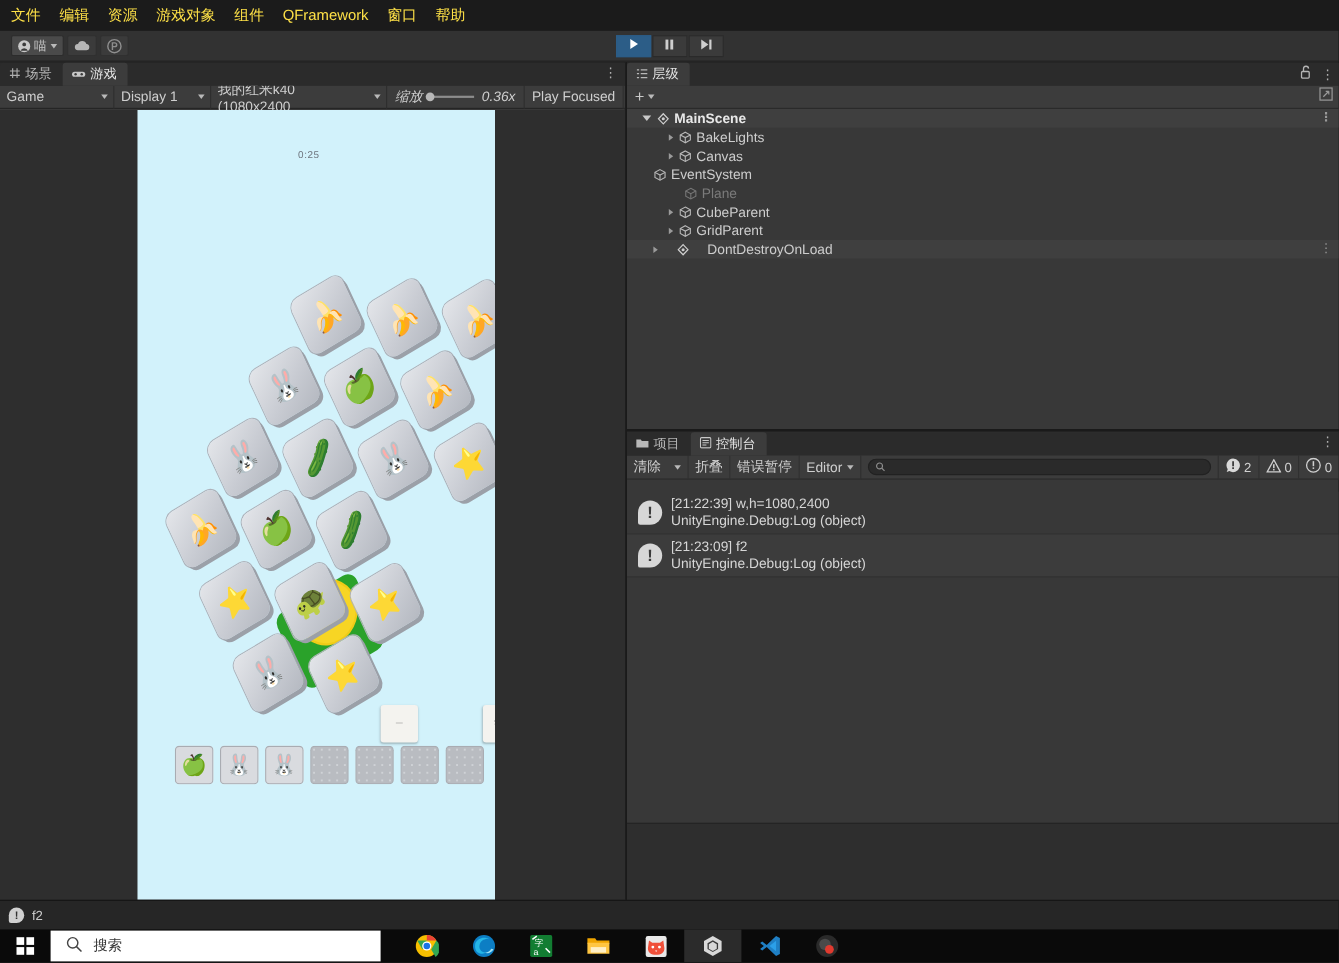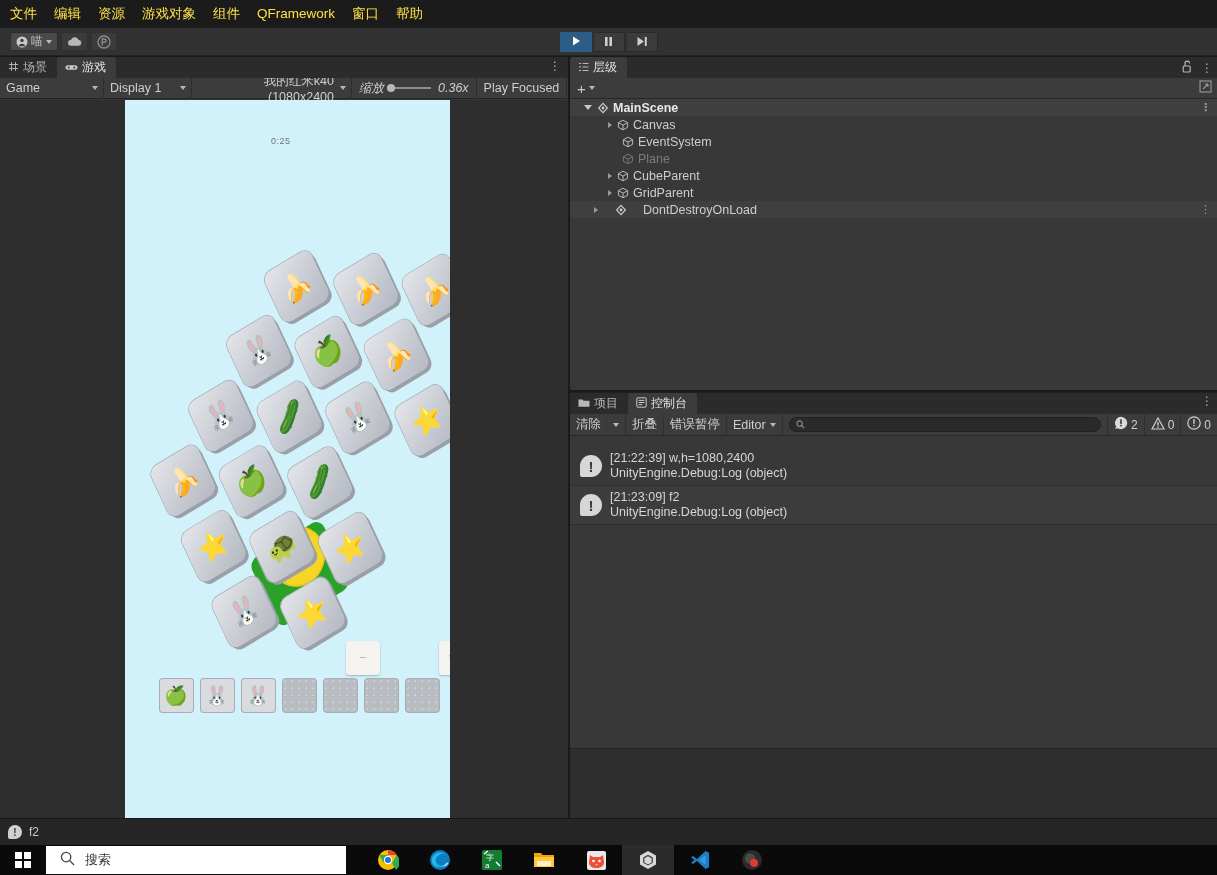--- a/index.html
+++ b/index.html
@@ -41,21 +41,21 @@
   }
   .play-btn {
     width: 32px; height: 20px; display: flex; align-items: center; justify-content: center;
     background: #3b3b3b; border: 1px solid #2a2a2a; cursor: pointer;
   }
   .play-btn.active { background: #2c5d87; border-color: #2c5d87; }
 
   
   .game-panel {
     position: absolute; left: 0; top: 57px; width: 569px; height: 761px;
-    background: #383838; border-right: 1px solid #1b1b1b; text-align: right;
+    background: #383838; border-right: 1px solid #1b1b1b;
   }
   .tabstrip {
     position: relative; height: 21px; background: #2b2b2b;
     display: flex; align-items: flex-end;
   }
   .tab {
     height: 21px; padding: 0 10px 0 8px; display: flex; align-items: center; gap: 4px;
     font-size: 12px; color: #b4b4b4; background: #2b2b2b; cursor: pointer;
     border-top-left-radius: 3px; border-top-right-radius: 3px;
   }
@@ -419,33 +419,43 @@
           <svg width="12" height="12" viewBox="0 0 12 12">
               <path d="M6 1.4 10.4 6 6 10.6 1.6 6z" fill="none" stroke="#cfcfcf" stroke-width="1.1"></path>
               <circle cx="6" cy="6" r="1.4" fill="#cfcfcf"></circle>
             </svg>
         </span>
         <span>MainScene</span>
         <span class="row-kebab">⋮</span>
       </div>
 
 
-
       <div class="hrow" style="padding-left:38px;">
         <span class="tri" style="margin-right:5px;"></span>
         <span style="margin-right:4px;display:flex;">
           <svg width="12" height="12" viewBox="0 0 12 12">
               <path d="M6 1.2 10.6 3.7v4.6L6 10.8 1.4 8.3V3.7z" fill="none" stroke="#b8b8b8" stroke-width="1"></path>
               <path d="M1.4 3.7 6 6.1l4.6-2.4M6 6.1v4.7" fill="none" stroke="#b8b8b8" stroke-width="1"></path>
             </svg>
         </span>
+        <span>BakeLights</span>
+      </div>
+
+      <div class="hrow" style="padding-left:38px;">
+        <span class="tri" style="margin-right:5px;"></span>
+        <span style="margin-right:4px;display:flex;">
+          <svg width="12" height="12" viewBox="0 0 12 12">
+              <path d="M6 1.2 10.6 3.7v4.6L6 10.8 1.4 8.3V3.7z" fill="none" stroke="#b8b8b8" stroke-width="1"></path>
+              <path d="M1.4 3.7 6 6.1l4.6-2.4M6 6.1v4.7" fill="none" stroke="#b8b8b8" stroke-width="1"></path>
+            </svg>
+        </span>
         <span>Canvas</span>
       </div>
 
-      <div class="hrow" style="padding-left:52px;">
+      <div class="hrow" style="padding-left:24px;">
         <span style="margin-right:4px;display:flex;">
           <svg width="12" height="12" viewBox="0 0 12 12">
               <path d="M6 1.2 10.6 3.7v4.6L6 10.8 1.4 8.3V3.7z" fill="none" stroke="#b8b8b8" stroke-width="1"></path>
               <path d="M1.4 3.7 6 6.1l4.6-2.4M6 6.1v4.7" fill="none" stroke="#b8b8b8" stroke-width="1"></path>
             </svg>
         </span>
         <span>EventSystem</span>
       </div>
 
       <div class="hrow dim" style="padding-left:52px;">

